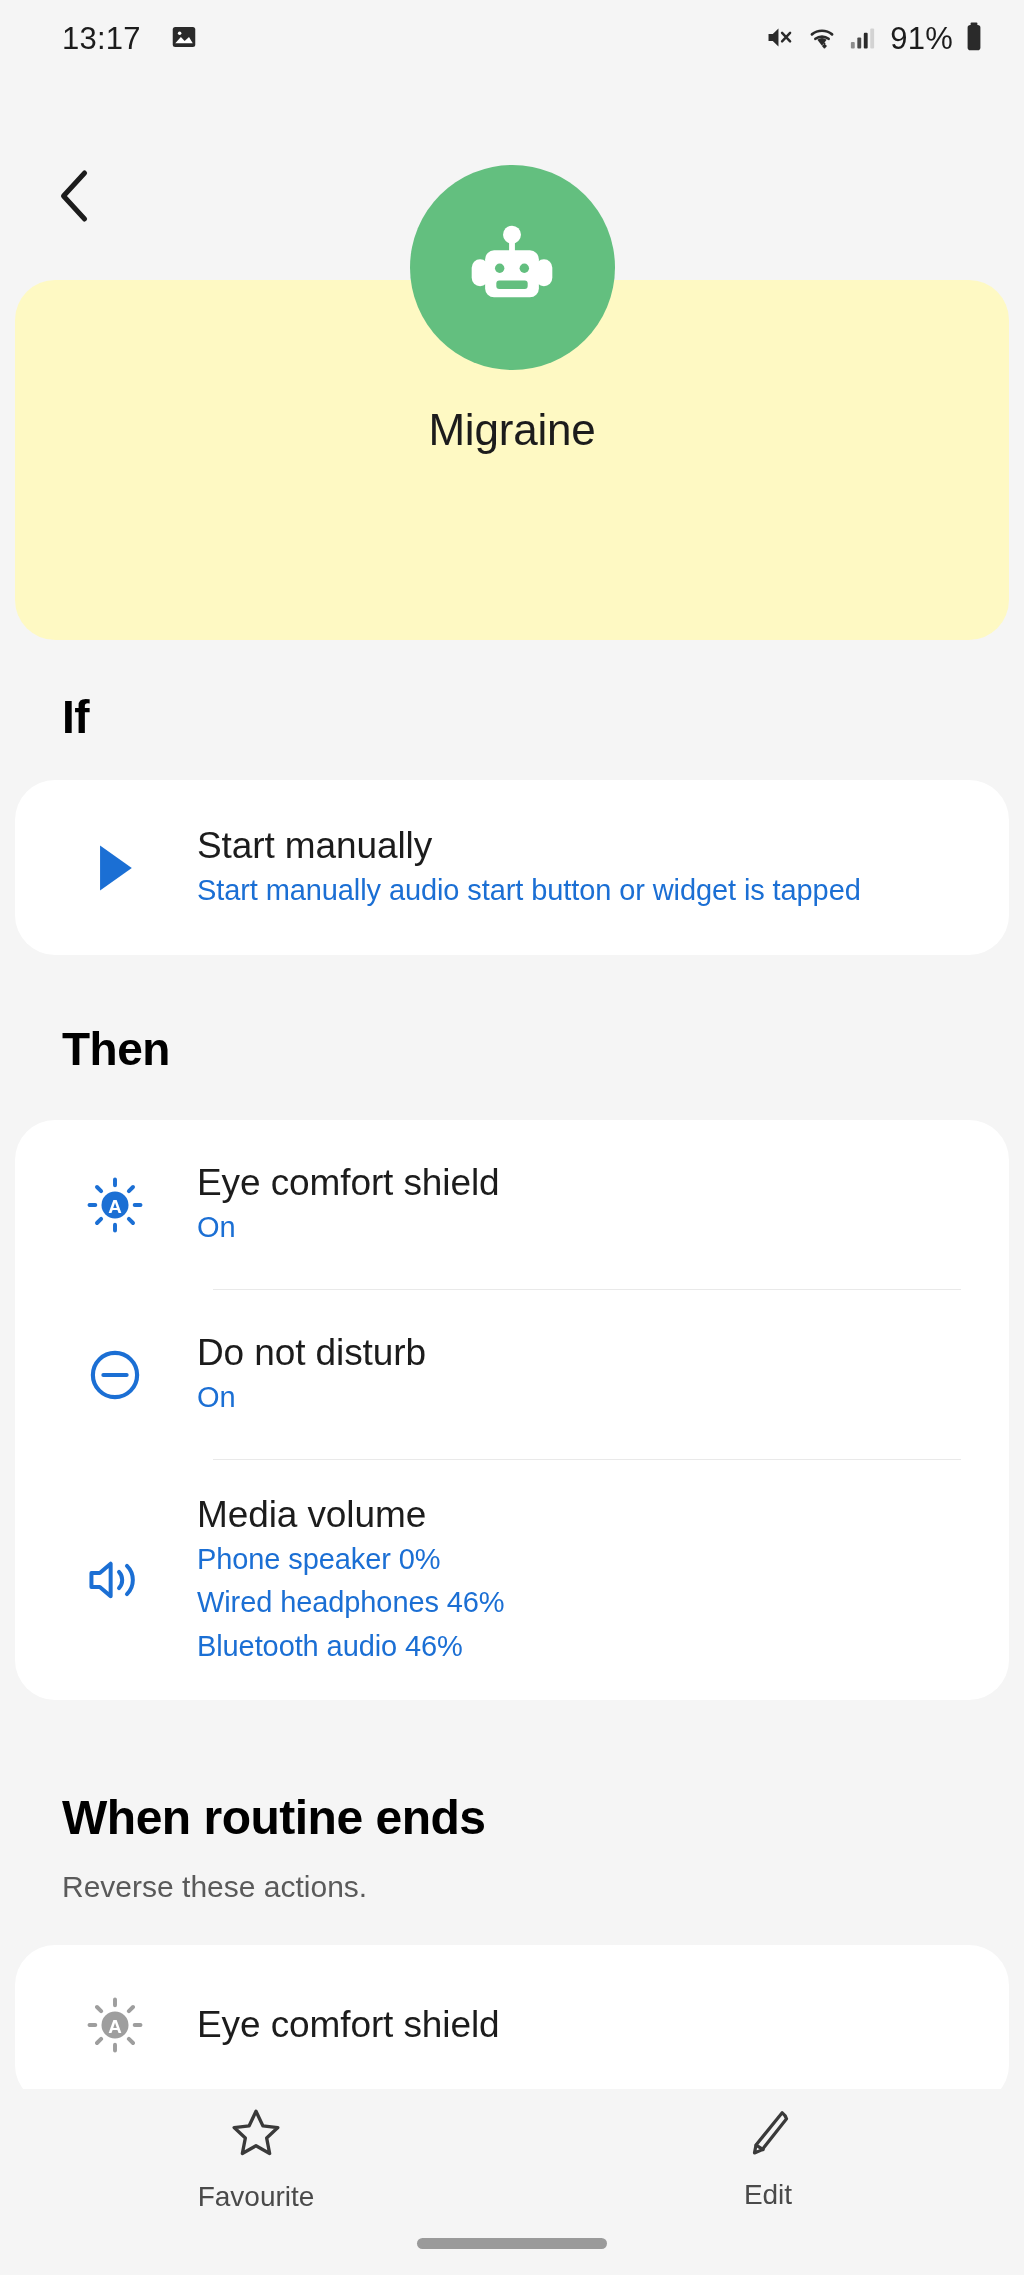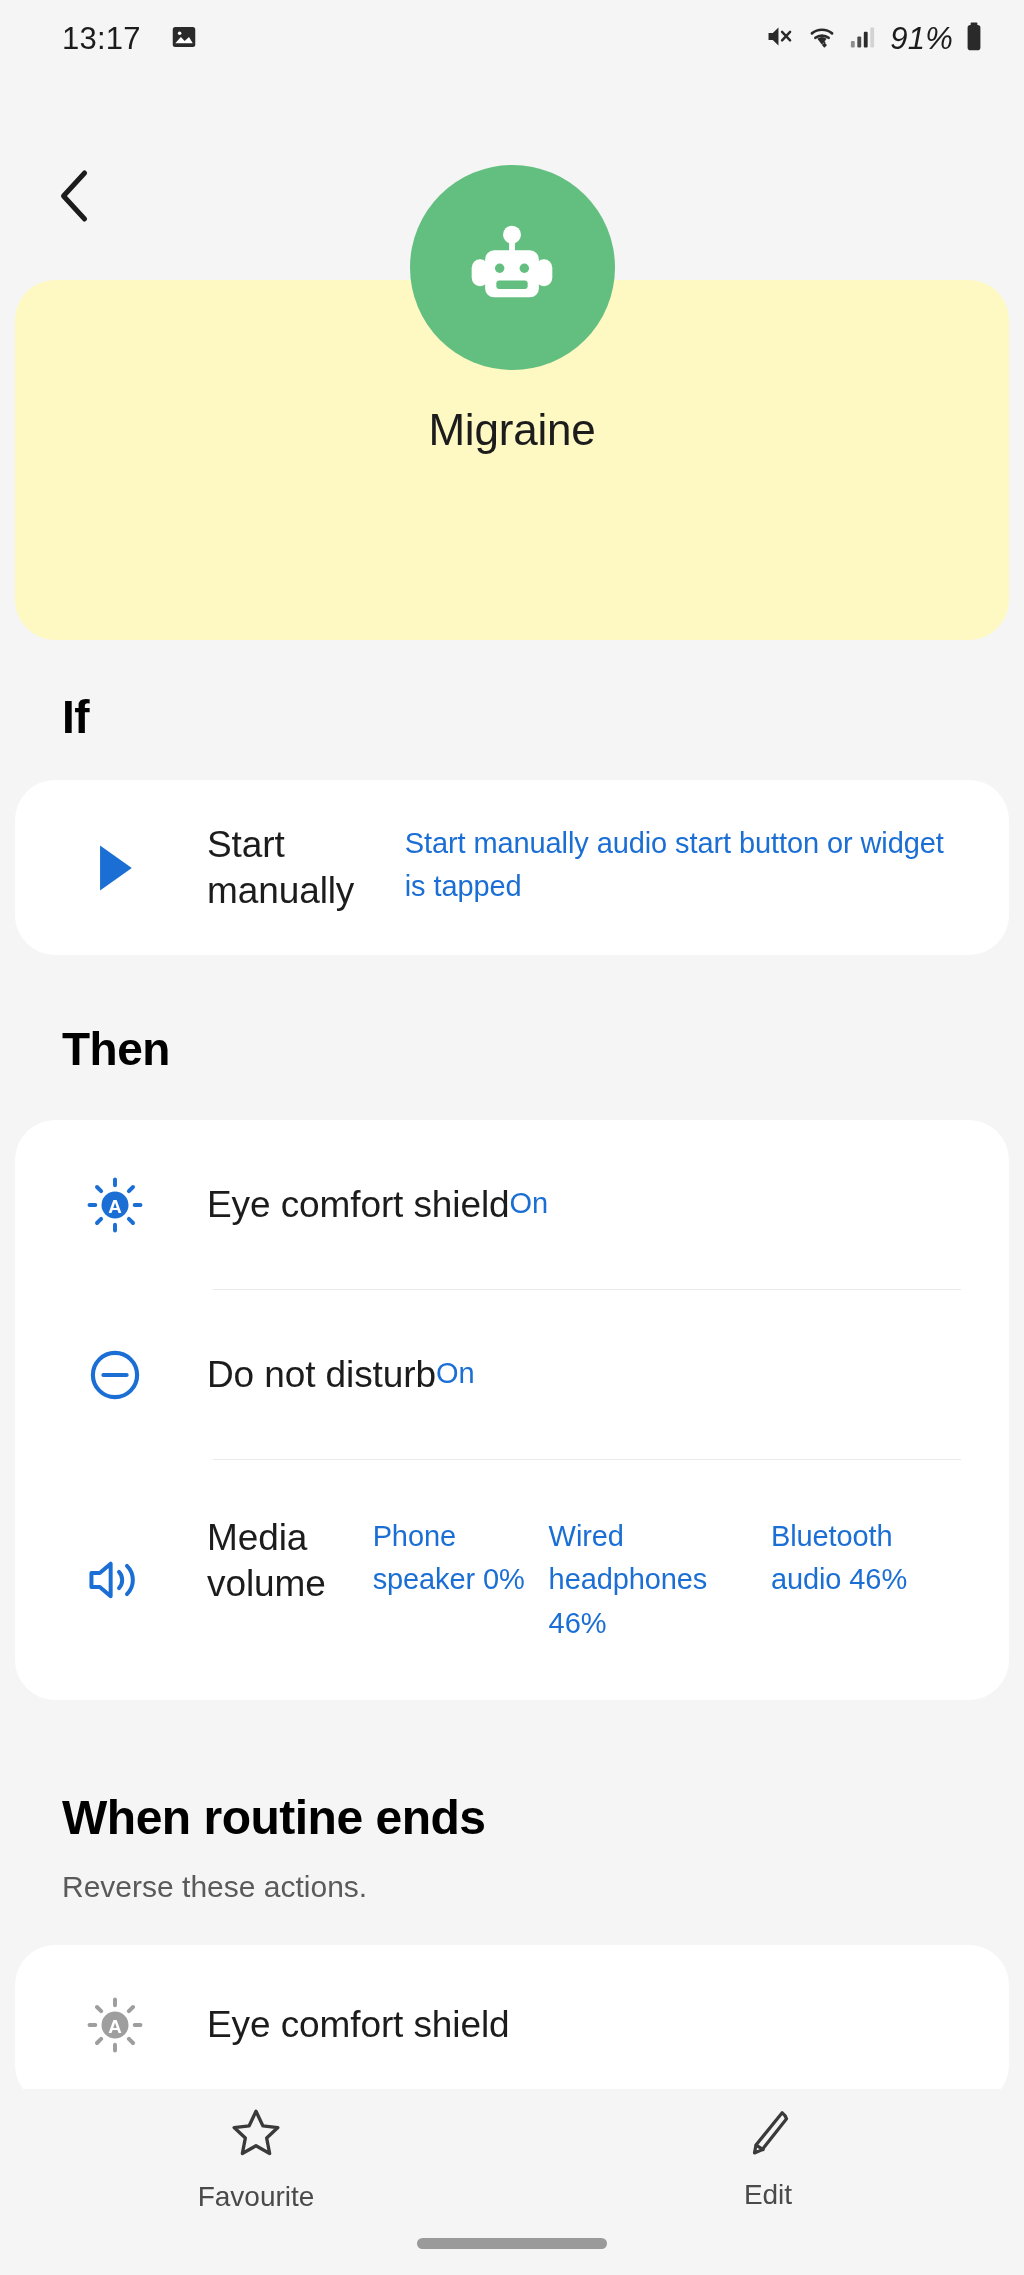--- a/index.html
+++ b/index.html
@@ -23,21 +23,21 @@
     position: absolute;
     top: 0; left: 0;
     width: 1024px;
     height: 78px;
     display: flex;
     align-items: center;
     padding: 0 40px 0 62px;
   }
   .sb-left { display: flex; align-items: center; gap: 28px; }
   .sb-time { font-size: 31px; color: #1c1c1c; letter-spacing: 0.2px; }
-  .sb-right { margin-left: auto; display: flex; align-items: flex-start; gap: 11px; font-style: italic; }
+  .sb-right { margin-left: auto; display: flex; align-items: flex-end; gap: 11px; }
   .sb-pct { font-size: 31px; color: #1c1c1c; letter-spacing: 0.2px; margin-left: 3px; }
   .sb-icon { display: block; }
 
   
   .backbtn {
     position: absolute;
     top: 155px; left: 32px;
     width: 86px; height: 86px;
     display: flex; align-items: center; justify-content: center;
   }
@@ -105,22 +105,23 @@
     min-height: 118px;
   }
   .row-icon {
     width: 96px;
     flex: 0 0 96px;
     display: flex;
     align-items: center;
     justify-content: center;
   }
   .row-text {
-    margin-left: 44px;
-    display: flex;
+    margin-left: 34px;
+    display: flex;
+    flex-direction: column;
     justify-content: center;
   }
   .row-title {
     font-size: 37px;
     color: #1c1c1c;
     line-height: 1.24;
     letter-spacing: -0.1px;
   }
   .row-sub {
     font-size: 29px;

